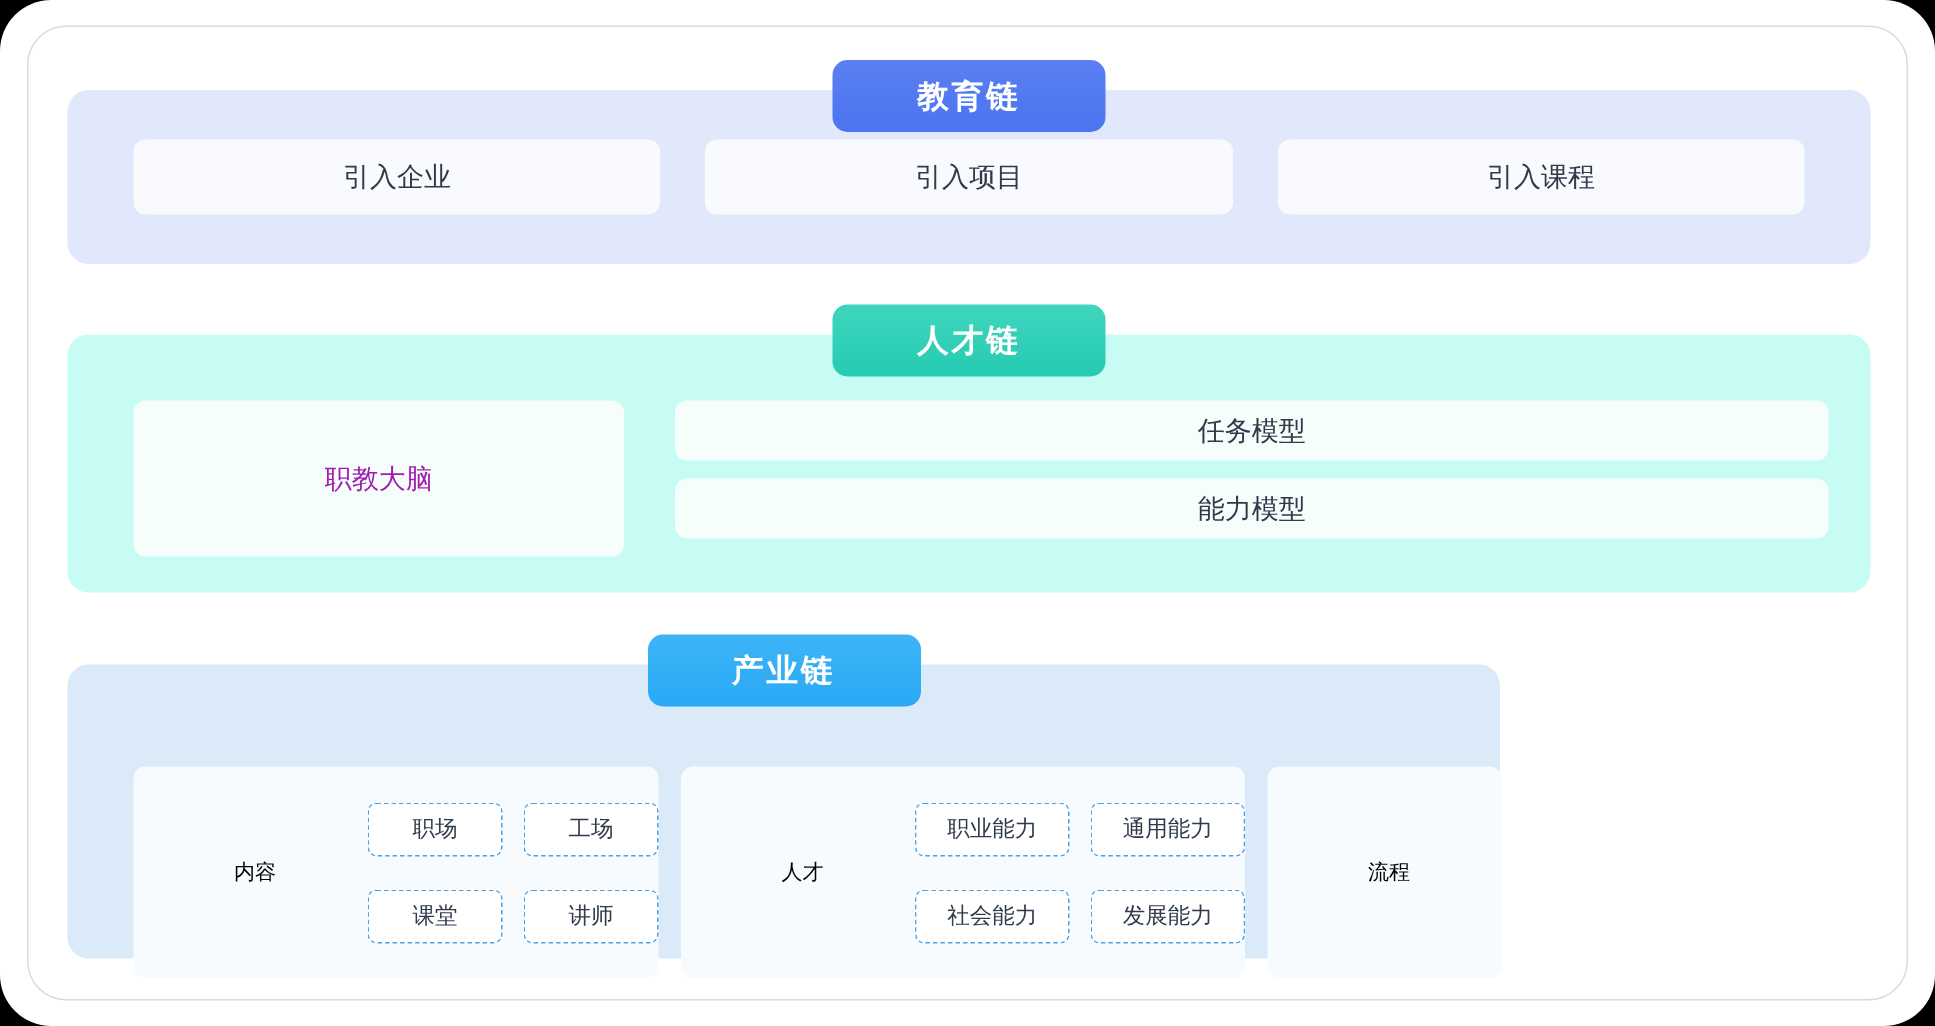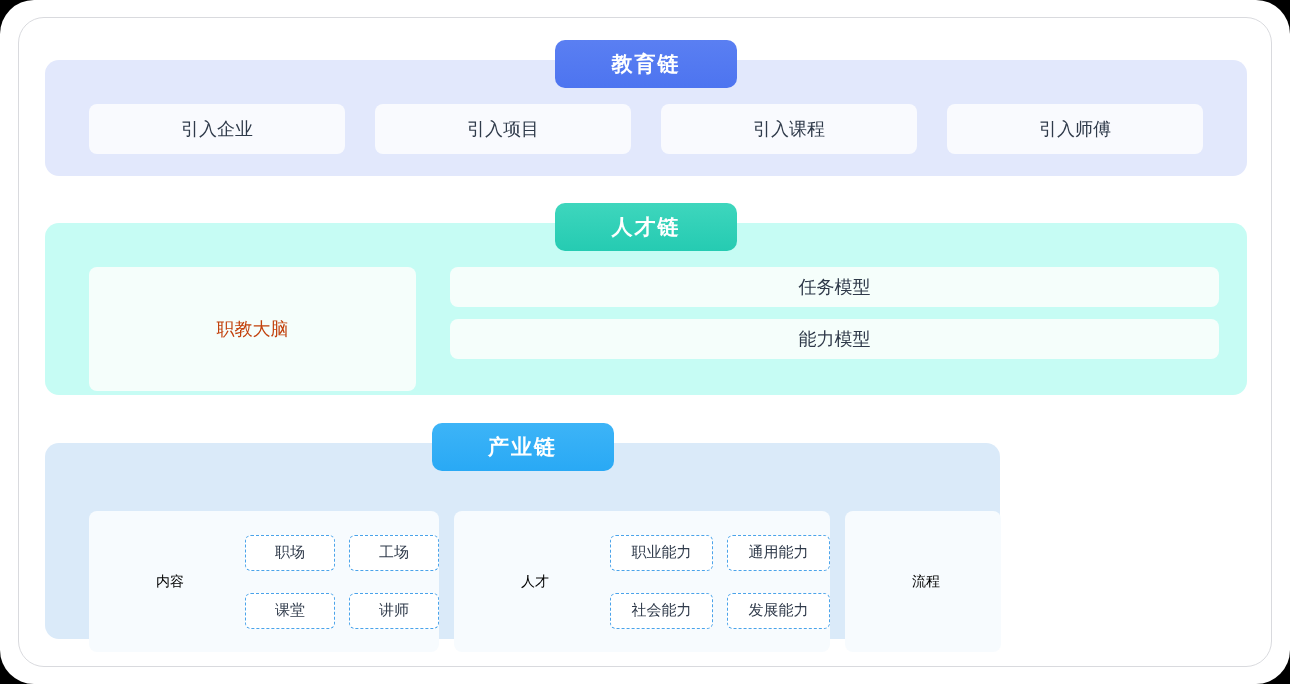--- a/index.html
+++ b/index.html
@@ -66,21 +66,21 @@
     z-index: 5;
   }
   .badge.blue   { background: linear-gradient(180deg, #5a7ff2 0%, #4d74f0 100%); }
   .badge.teal   { background: linear-gradient(180deg, #3ed6bd 0%, #25cbb2 100%); }
   .badge.cyan   { background: linear-gradient(180deg, #3db4f7 0%, #29a9f5 100%); }
 
   
   .edu-row {
     position: absolute;
     left: 44px;
-    top: 44px;
+    top: 33px;
     right: 44px;
     display: flex;
     gap: 30px;
     border-radius: 13px;
   }
   .edu-cell {
     flex: 1 1 0;
     height: 50px;
     background: #f9fafe;
     border-radius: 8px;
@@ -95,28 +95,28 @@
   .talent-row {
     position: absolute;
     left: 44px;
     top: 44px;
     right: 28px;
     display: flex;
     gap: 34px;
   }
   .brain-card {
     width: 327px;
-    height: 124px;
+    height: 104px;
     background: #f5fefb;
     border-radius: 8px;
     display: flex;
     align-items: center;
     justify-content: center;
     font-size: 18px;
-    color: #c2410c;
+    color: #a21caf;
   }
   .model-stack {
     flex: 1 1 0;
     display: flex;
     flex-direction: column;
     gap: 12px;
   }
   .model-card {
     height: 40px;
     background: #f5fefb;
@@ -186,23 +186,20 @@
       <div class="badge blue">教育链</div>
       <div class="edu-row">
         <div class="edu-cell">
           <span>引入企业</span>
         </div>
         <div class="edu-cell">
           <span>引入项目</span>
         </div>
         <div class="edu-cell">
           <span>引入课程</span>
-        </div>
-        <div class="edu-cell">
-          <span>引入师傅</span>
         </div>
       </div>
     </div>
 
     <div class="chain talent">
       <div class="badge teal">人才链</div>
       <div class="talent-row">
         <div class="brain-card">
           <span>职教大脑</span>
         </div>

